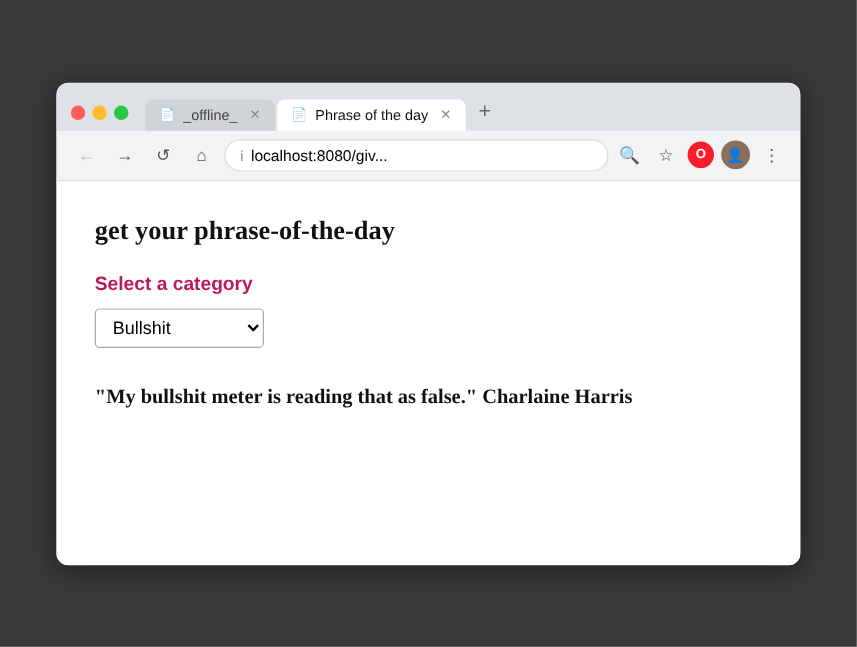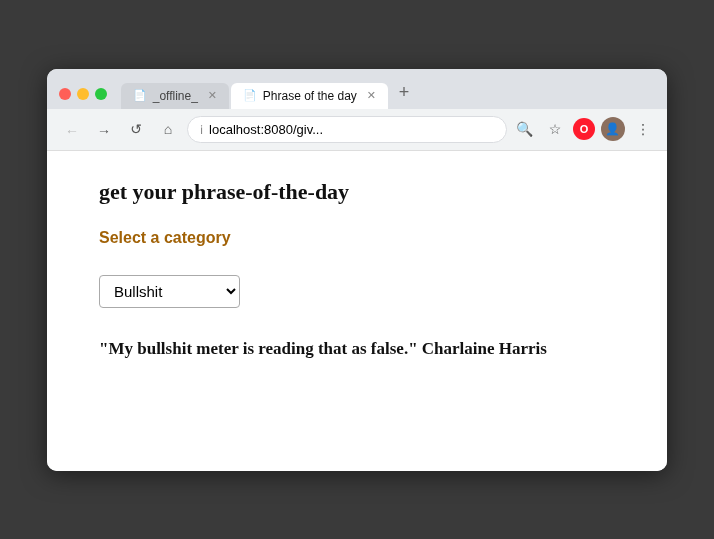--- a/index.html
+++ b/index.html
@@ -156,35 +156,35 @@
       background: #8B6F5E;
       overflow: hidden;
       display: flex;
       align-items: center;
       justify-content: center;
       font-size: 12px;
     }
     
     .page-content {
       background: #ffffff;
-      padding: 28px 32px 32px 52px;
+      padding: 28px 32px 32px 32px;
       min-height: 320px;
     }
     .page-heading {
       font-size: 22px;
       font-weight: bold;
       color: #111;
       margin-bottom: 24px;
       font-family: Georgia, serif;
     }
     .category-label {
       font-size: 16px;
       font-weight: bold;
-      color: #a16207;
-      margin-bottom: 28px;
+      color: #be185d;
+      margin-bottom: 10px;
     }
     .controls-row {
       display: flex;
       margin-bottom: 28px;
     }
     .category-select {
       padding: 6px 28px 6px 10px;
       font-size: 15px;
       border: 1px solid #aaa;
       border-radius: 4px;

